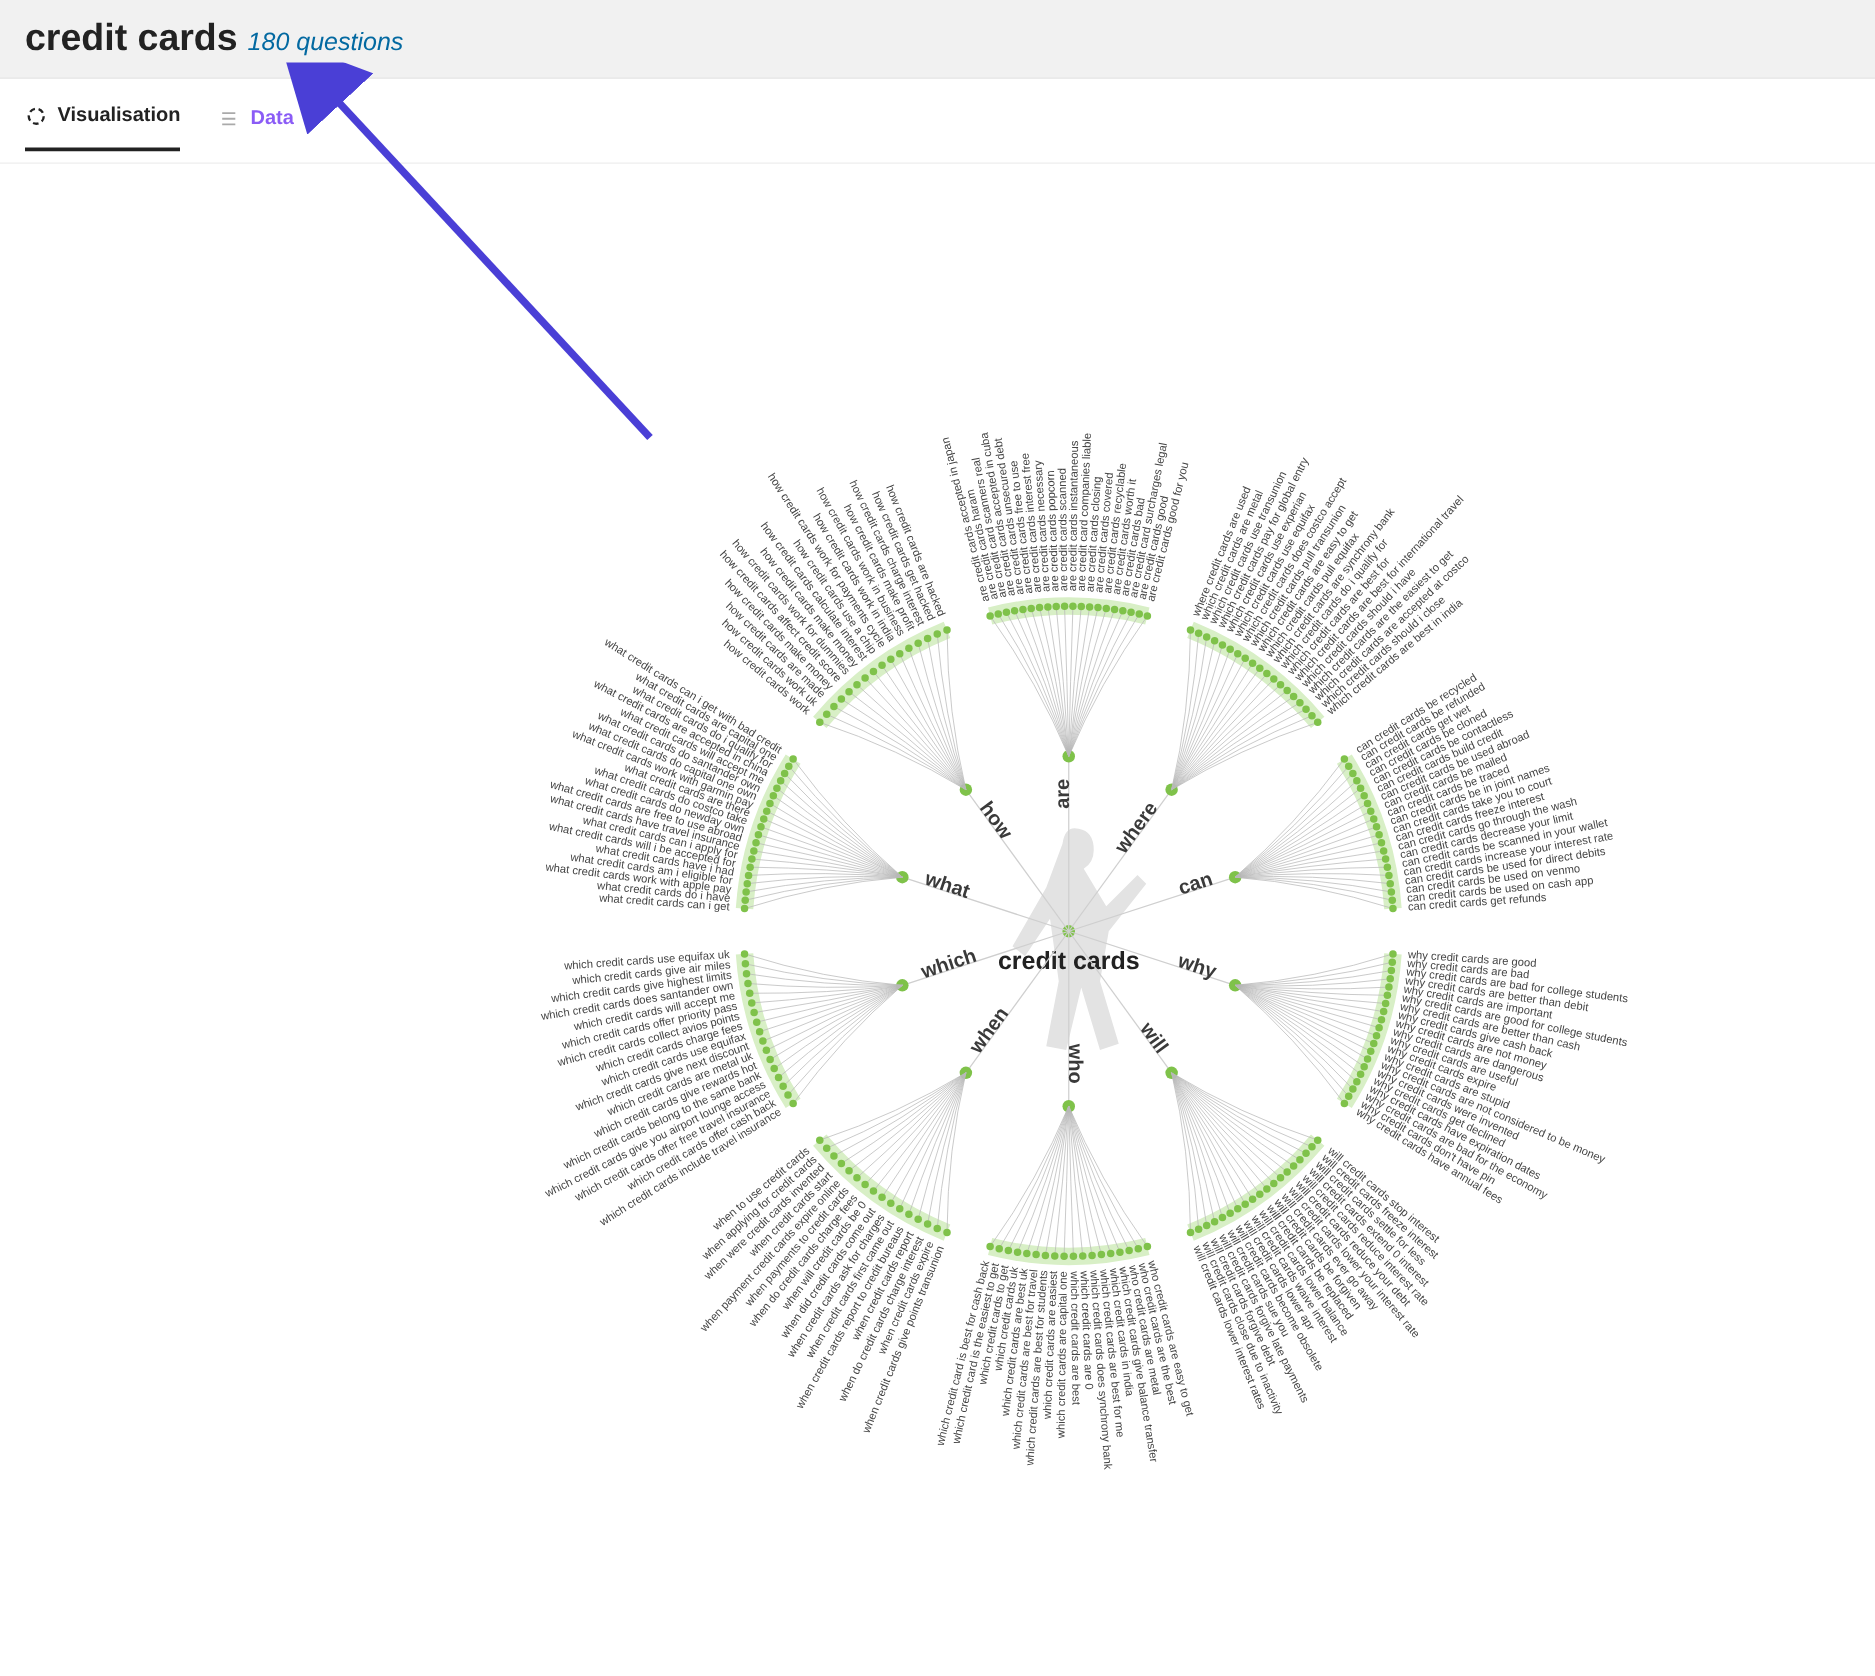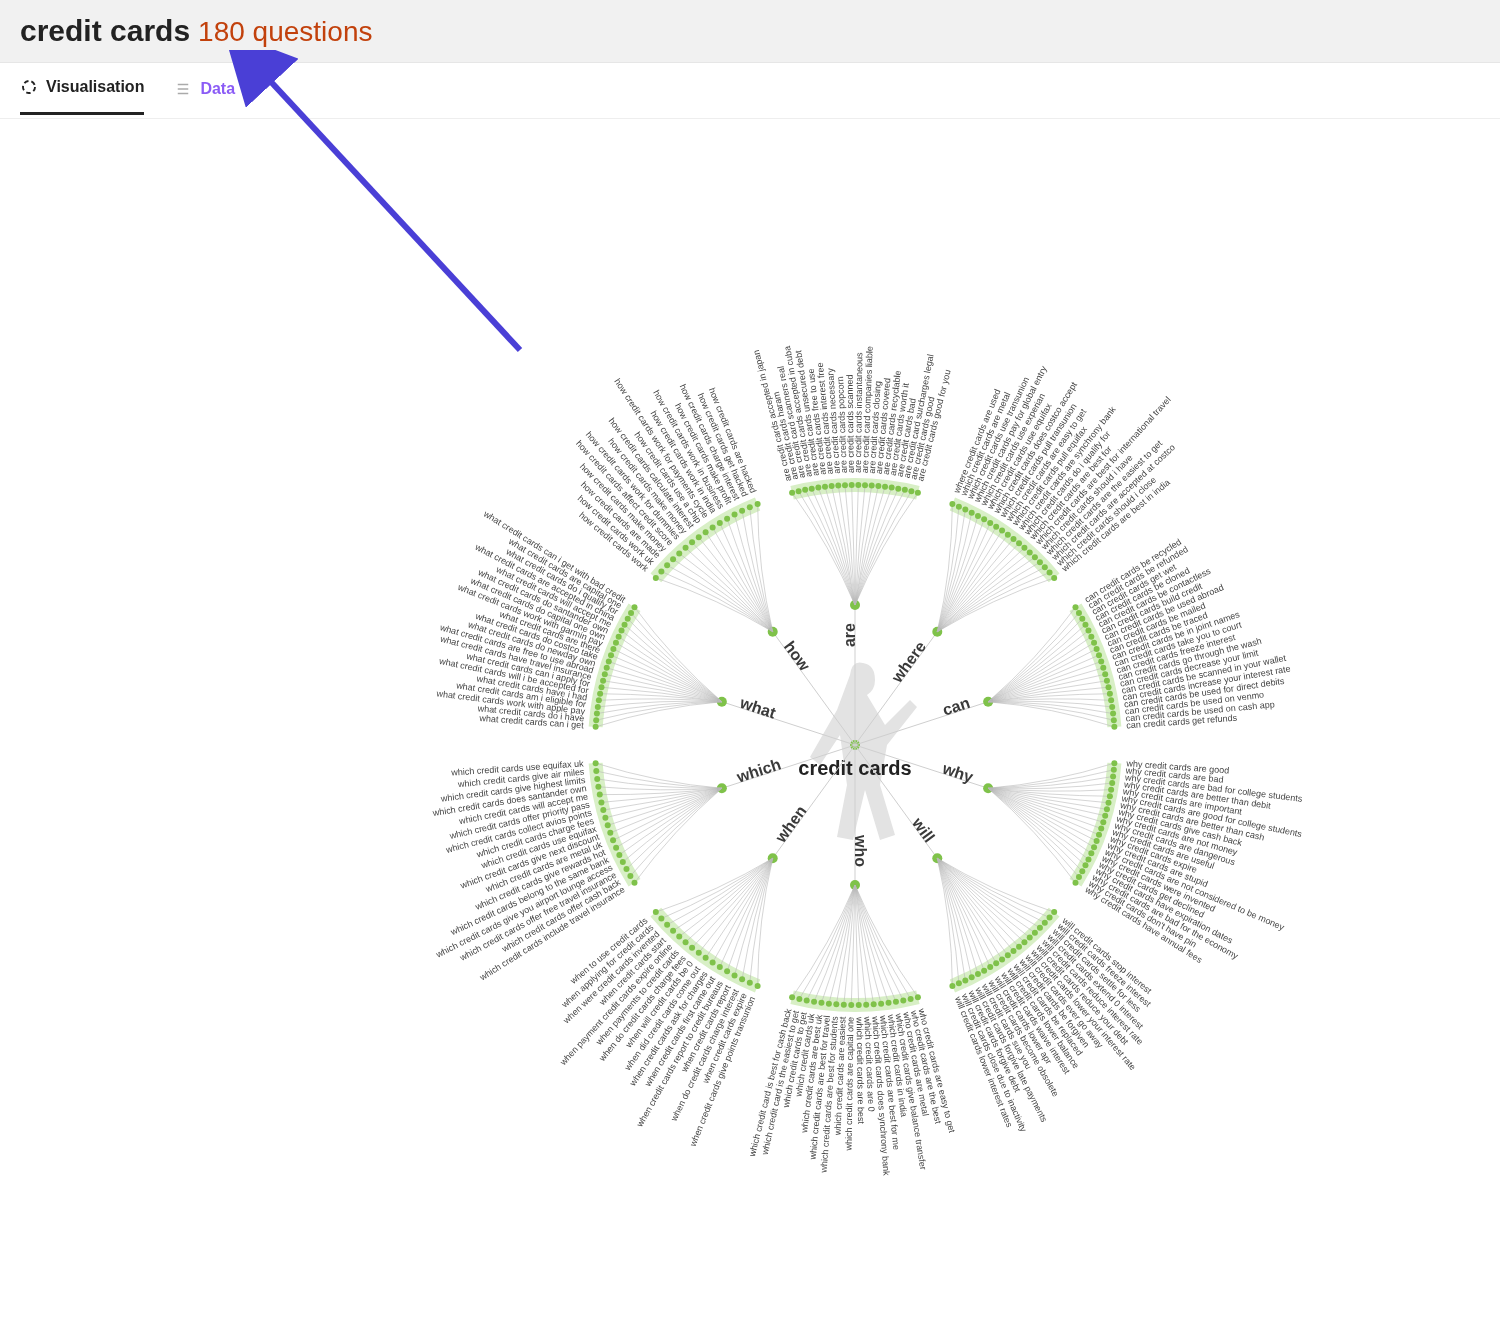--- a/index.html
+++ b/index.html
@@ -13,27 +13,27 @@
   }
   .header {
     background: #f1f1f1;
     padding: 14px 20px;
     border-bottom: 1px solid #e6e6e6;
     display:flex;
     align-items:baseline;
     gap:8px;
   }
   .header .title { font-size: 30px; font-weight: 700; color:#222;}
-  .header .count { font-size: 28px; font-weight: 400; color:#c2410c;}
+  .header .count { font-size: 20px; font-weight: 400; color:#0369a1;font-style:italic;}
   .tabs {
     display:flex;
     gap:30px;
     padding: 12px 20px 0 20px;
     border-bottom: 1px solid #eee;
-    height: 56px;
+    height: 68px;
     align-items: center;
   }
   .tab {
     display:flex; gap:8px; align-items:center;
     font-size: 16px; font-weight:600; color:#8b5cf6;
     padding-bottom: 16px; cursor:pointer;
   }
   .tab.active { color:#222; border-bottom: 3px solid #222; }
   .tab .ic { width:18px; height:18px; display:flex; align-items:center; justify-content:center;}
   .arrow {

